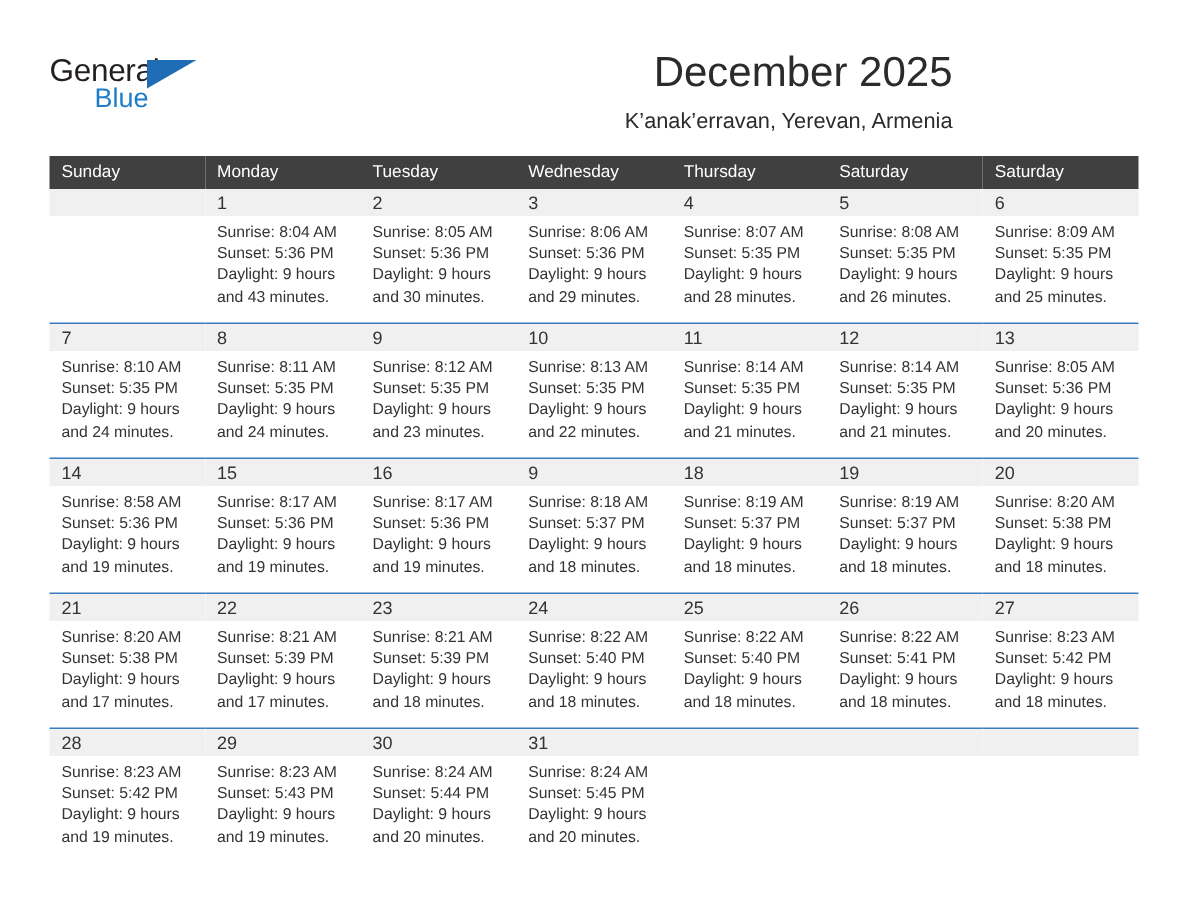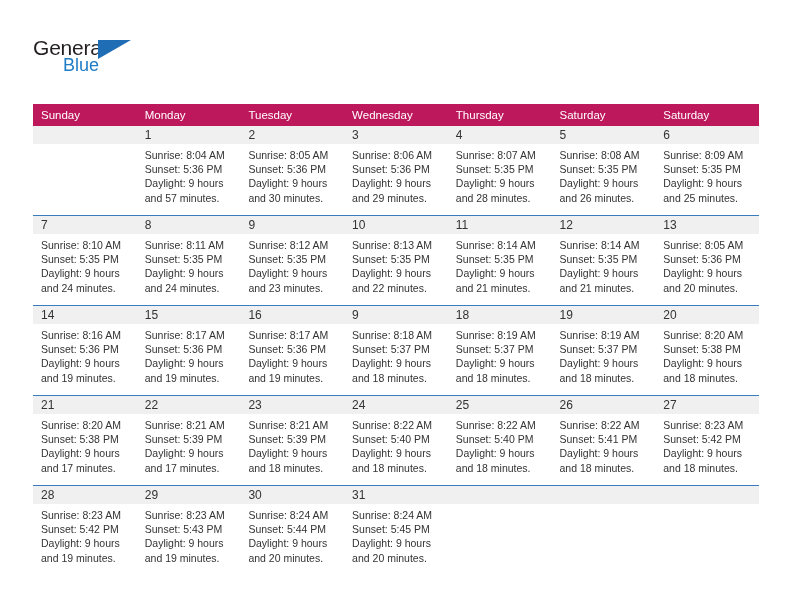--- a/index.html
+++ b/index.html
@@ -87,21 +87,21 @@
   
   .calendar {
     position: absolute;
     left: 33px;
     top: 104px;
     width: 726px;
     border-collapse: collapse;
     table-layout: fixed;
   }
   .calendar th {
-    background: #be185d;
+    background: #404040;
     color: #ffffff;
     font-size: 11.5px;
     font-weight: normal;
     text-align: left;
     padding: 5px 0 5px 8px;
     height: 11px;
     border: none;
   }
   .calendar td {
     vertical-align: top;
@@ -145,20 +145,24 @@
 <div class="page">
 
   <div class="masthead">
 
     <div class="logo">
       <span class="logo-general">General</span>
       <span class="logo-triangle"></span>
       <span class="logo-blue">Blue</span>
     </div>
 
+    <div class="title-block">
+      <div class="cal-title">December 2025</div>
+      <div class="cal-subtitle">K’anak’erravan, Yerevan, Armenia</div>
+    </div>
 
   </div>
 
   <table class="calendar">
     <thead>
       <tr>
         <th>Sunday</th>
         <th>Monday</th>
         <th>Tuesday</th>
         <th>Wednesday</th>
@@ -171,21 +175,21 @@
         <tr>
           <td class="cell-blank">
             <div class="daynum-band empty"></div>
           </td>
           <td>
             <div class="daynum-band">1</div>
             <div class="cell-body">
               <div>Sunrise: 8:04 AM</div>
               <div>Sunset: 5:36 PM</div>
               <div>Daylight: 9 hours</div>
-              <div>and 57 minutes.</div>
+              <div>and 43 minutes.</div>
             </div>
           </td>
           <td>
             <div class="daynum-band">2</div>
             <div class="cell-body">
               <div>Sunrise: 8:05 AM</div>
               <div>Sunset: 5:36 PM</div>
               <div>Daylight: 9 hours</div>
               <div>and 30 minutes.</div>
             </div>
@@ -289,21 +293,21 @@
               <div>Sunset: 5:36 PM</div>
               <div>Daylight: 9 hours</div>
               <div>and 20 minutes.</div>
             </div>
           </td>
         </tr>
         <tr>
           <td>
             <div class="daynum-band">14</div>
             <div class="cell-body">
-              <div>Sunrise: 8:16 AM</div>
+              <div>Sunrise: 8:58 AM</div>
               <div>Sunset: 5:36 PM</div>
               <div>Daylight: 9 hours</div>
               <div>and 19 minutes.</div>
             </div>
           </td>
           <td>
             <div class="daynum-band">15</div>
             <div class="cell-body">
               <div>Sunrise: 8:17 AM</div>
               <div>Sunset: 5:36 PM</div>

